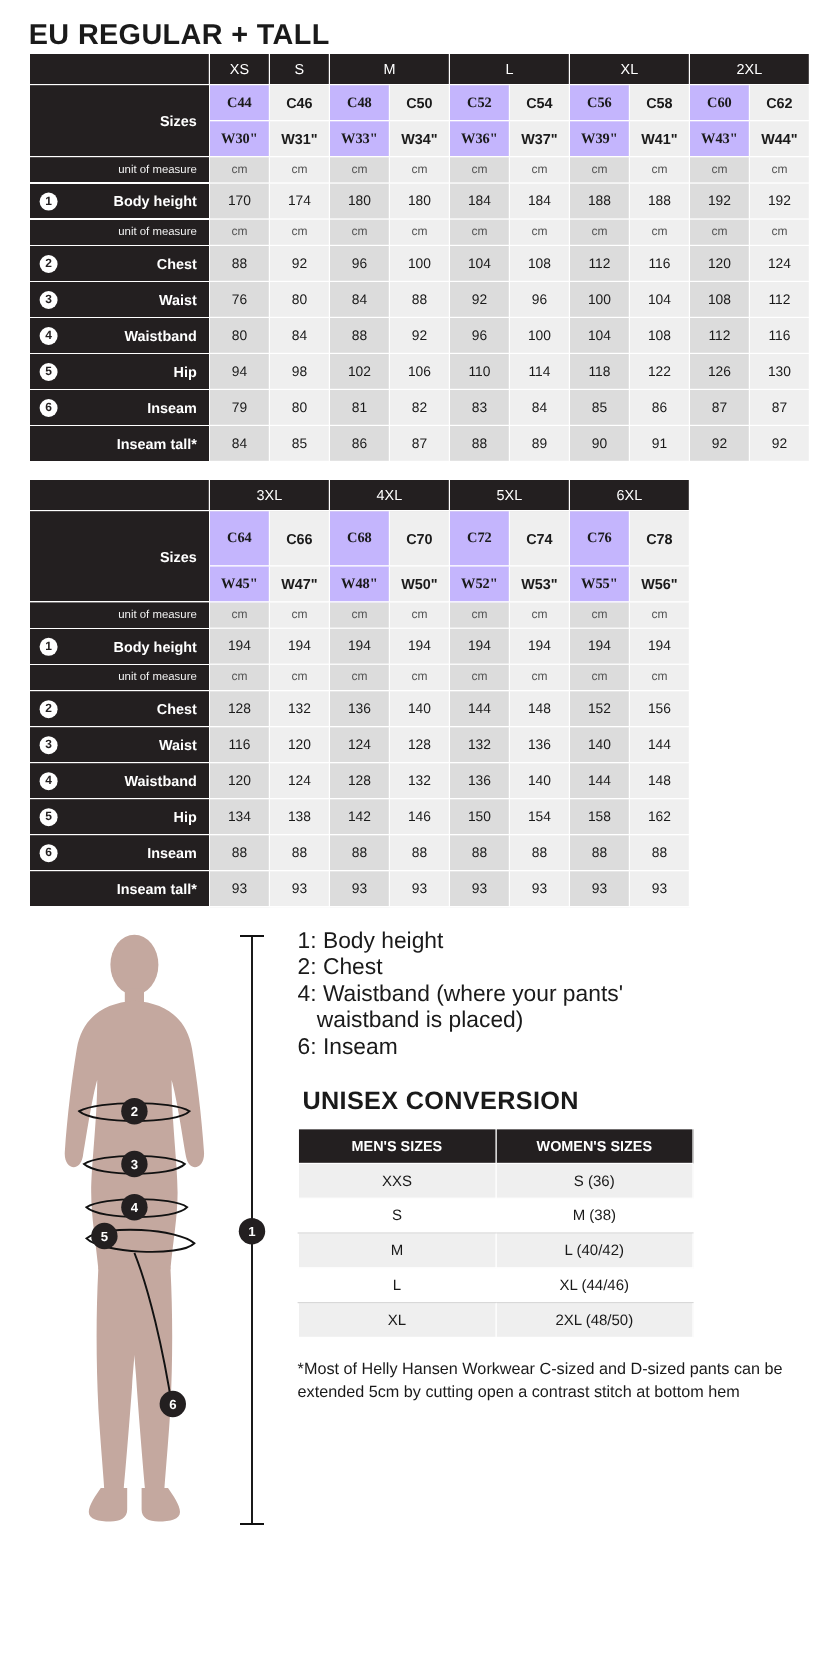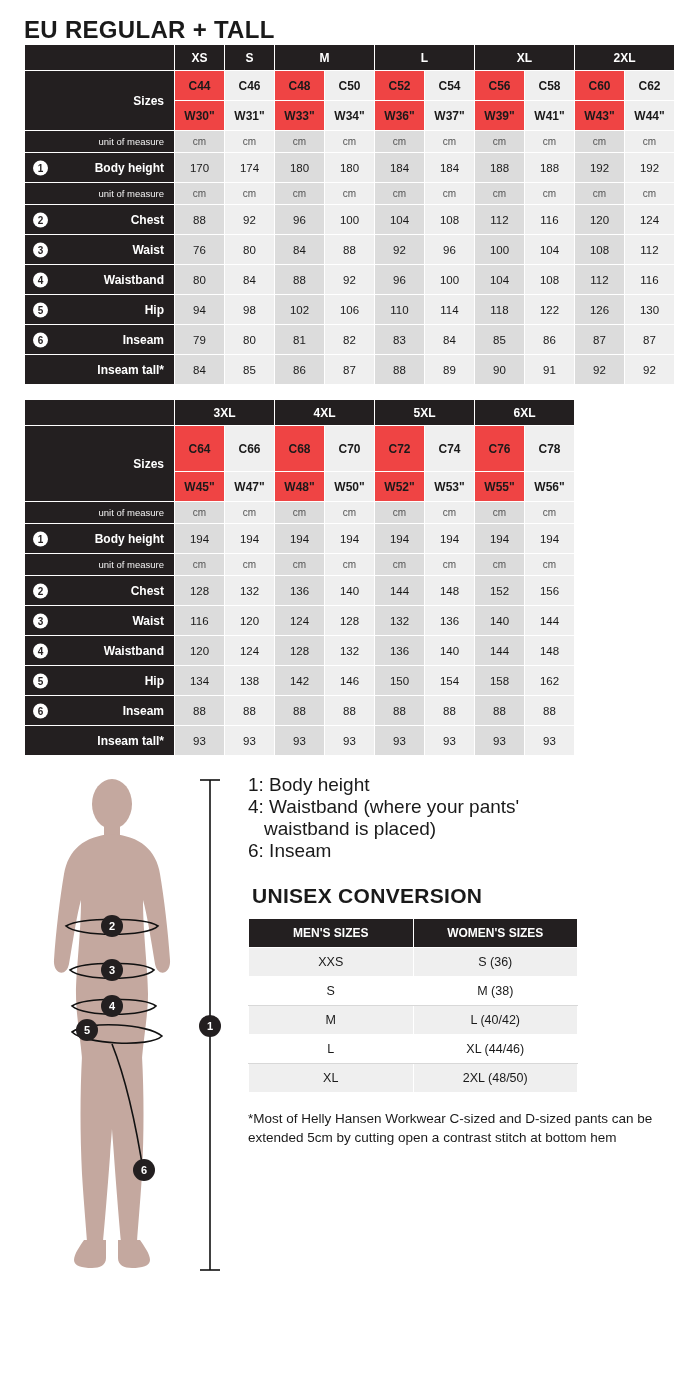--- a/index.html
+++ b/index.html
@@ -42,30 +42,30 @@
     position: relative;
   }
   .lbl.small {
     font-weight: normal;
     font-size: 9.5px;
     color: #f2f2f2;
   }
   .grouphdr {
     background: #231f20;
     color: #ffffff;
-    font-weight: bold;
+    font-weight: normal;
     font-size: 12px;
     margin-top: 12px;
   }
   .corner { background: #231f20; }
   .cell-dark { background: #dcdcdc; color: #1a1a1a; }
   .cell-light { background: #efefef; color: #1a1a1a; }
   .cell-unit { background: #efefef; color: #555; font-size: 10px; }
   .cell-unit2 { background: #dcdcdc; color: #555; font-size: 10px; }
-  .sizecell { background: #ef4444; font-weight: bold; font-size: 12px; }
+  .sizecell { background: #c4b5fd; font-weight: bold; font-size: 12px; font-family: Liberation Serif, serif; }
   .sizecell2 { background: #efefef; font-weight: bold; font-size: 12px; }
 
   .bullet {
     display: inline-block;
     position: absolute;
     left: 8px; top: 50%;
     transform: translateY(-50%);
     width: 15px; height: 15px;
     border-radius: 50%;
     background: #ffffff;
@@ -500,20 +500,21 @@
 
           <circle cx="120" cy="396" r="11" fill="#231f20"></circle>
           <text x="120" y="400" text-anchor="middle" font-size="11" font-weight="bold" fill="#ffffff" font-family="Liberation Sans, sans-serif">6</text>
         </g>
       </svg>
     </div>
 
     <div class="legend-col">
       <div class="legend" id="legend">
           <div class="">1: Body height</div>
+          <div class="">2: Chest</div>
           <div class="">4: Waistband (where your pants'</div>
           <div class="indent">waistband is placed)</div>
           <div class="">6: Inseam</div>
         </div>
 
       <h2 class="subtitle">UNISEX CONVERSION</h2>
 
       <table class="conv" id="convtbl">
           <tbody>
             <tr>

